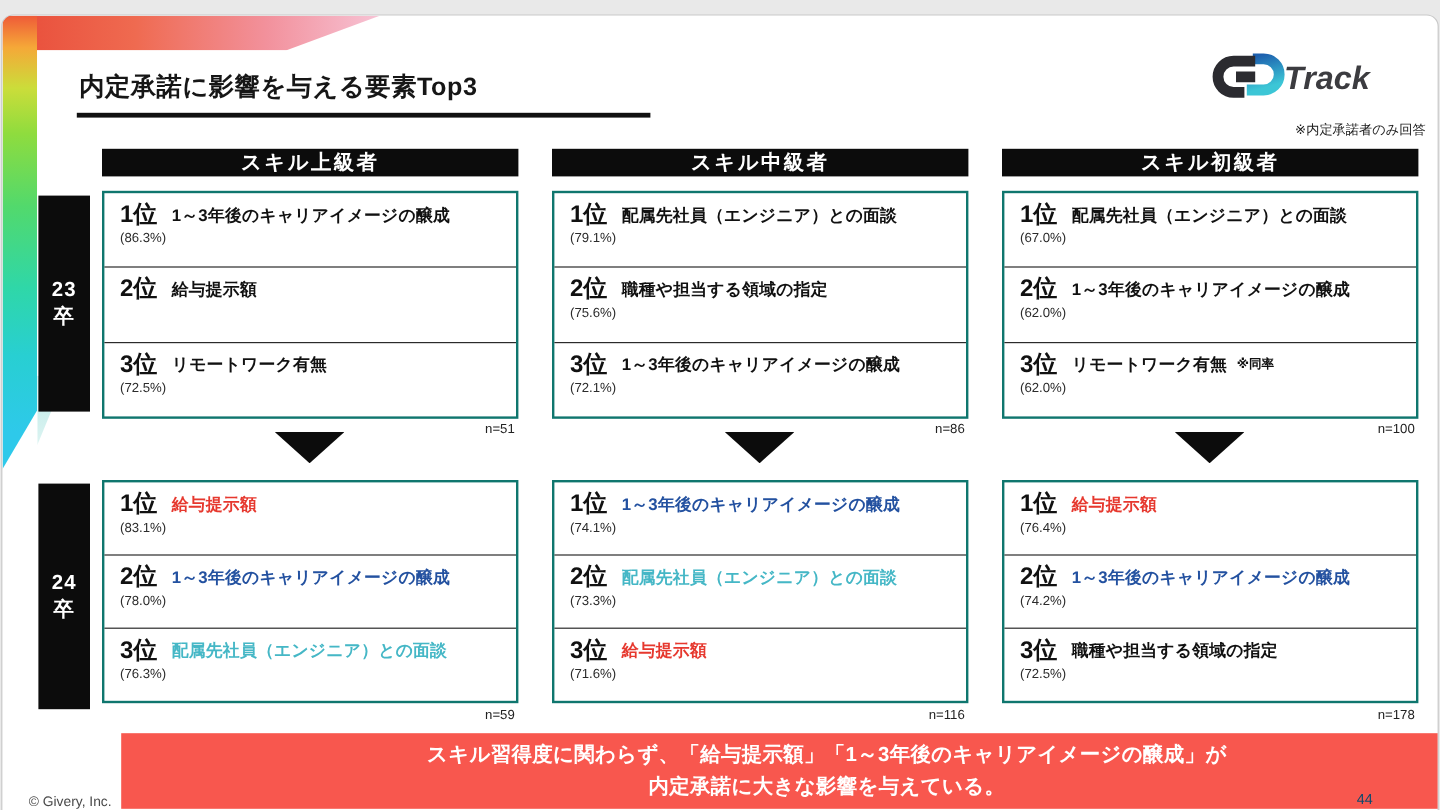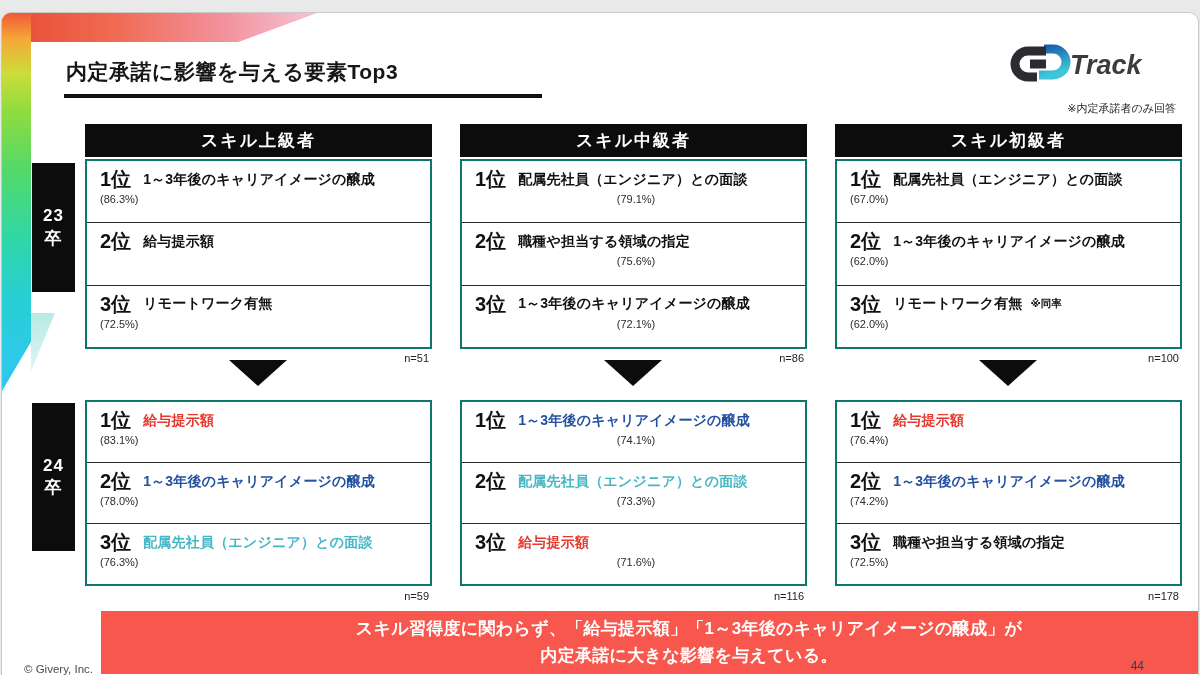--- a/index.html
+++ b/index.html
@@ -22,38 +22,38 @@
   .deco-wedge {
     position:absolute; left:29px; top:300px; width:24px; height:58px;
     background:linear-gradient(180deg,#b9e9e6,#ddf4f2);
     clip-path:polygon(0 0,100% 0,0 100%);
   }
   
   .title { position:absolute; left:64px; top:45px; font-size:21px; font-weight:700; color:#161616; letter-spacing:0.5px; }
   .title-underline { position:absolute; left:62px; top:81px; width:478px; height:4px; background:#111; }
   
   .logo { position:absolute; right:24px; top:24px; }
-  .survey-note { position:absolute; right:22px; top:88px; font-size:11px; color:#1b1b1b; }
+  .survey-note { position:absolute; right:10px; top:88px; font-size:11px; color:#1b1b1b; }
   
   .col-header {
-    position:absolute; top:111px; height:33px; background:#0c0c0c; color:#fff;
+    position:absolute; top:111px; height:23px; background:#0c0c0c; color:#fff;
     display:flex; align-items:center; justify-content:center;
     font-size:17px; font-weight:700; letter-spacing:2px;
   }
   .c0 { left:83px;  width:347px; }
-  .c1 { left:458px; width:347px;text-align:center; }
+  .c1 { left:458px; width:347px; }
   .c2 { left:833px; width:347px; }
   
   .group-label {
     position:absolute; left:30px; width:43px; background:#0c0c0c; color:#fff;
     display:flex; flex-direction:column; align-items:center; justify-content:center;
     font-size:17px; font-weight:700; line-height:1.3; letter-spacing:1px;
   }
-  .g23 { top:150px; height:129px; }
-  .g24 { top:390px; height:148px; }
+  .g23 { top:150px; height:180px; }
+  .g24 { top:390px; height:188px; }
   
   .card {
     position:absolute; background:#fff; border:2px solid #0f766e;
     display:flex; flex-direction:column;
   }
   .r23 { top:146px; height:190px; }
   .r24 { top:387px; height:186px; }
   .row { flex:1; padding:6px 8px 0 13px; }
   .row + .row { border-top:1.5px solid #2b2b2b; }
   .rank-line { display:flex; align-items:center; }

